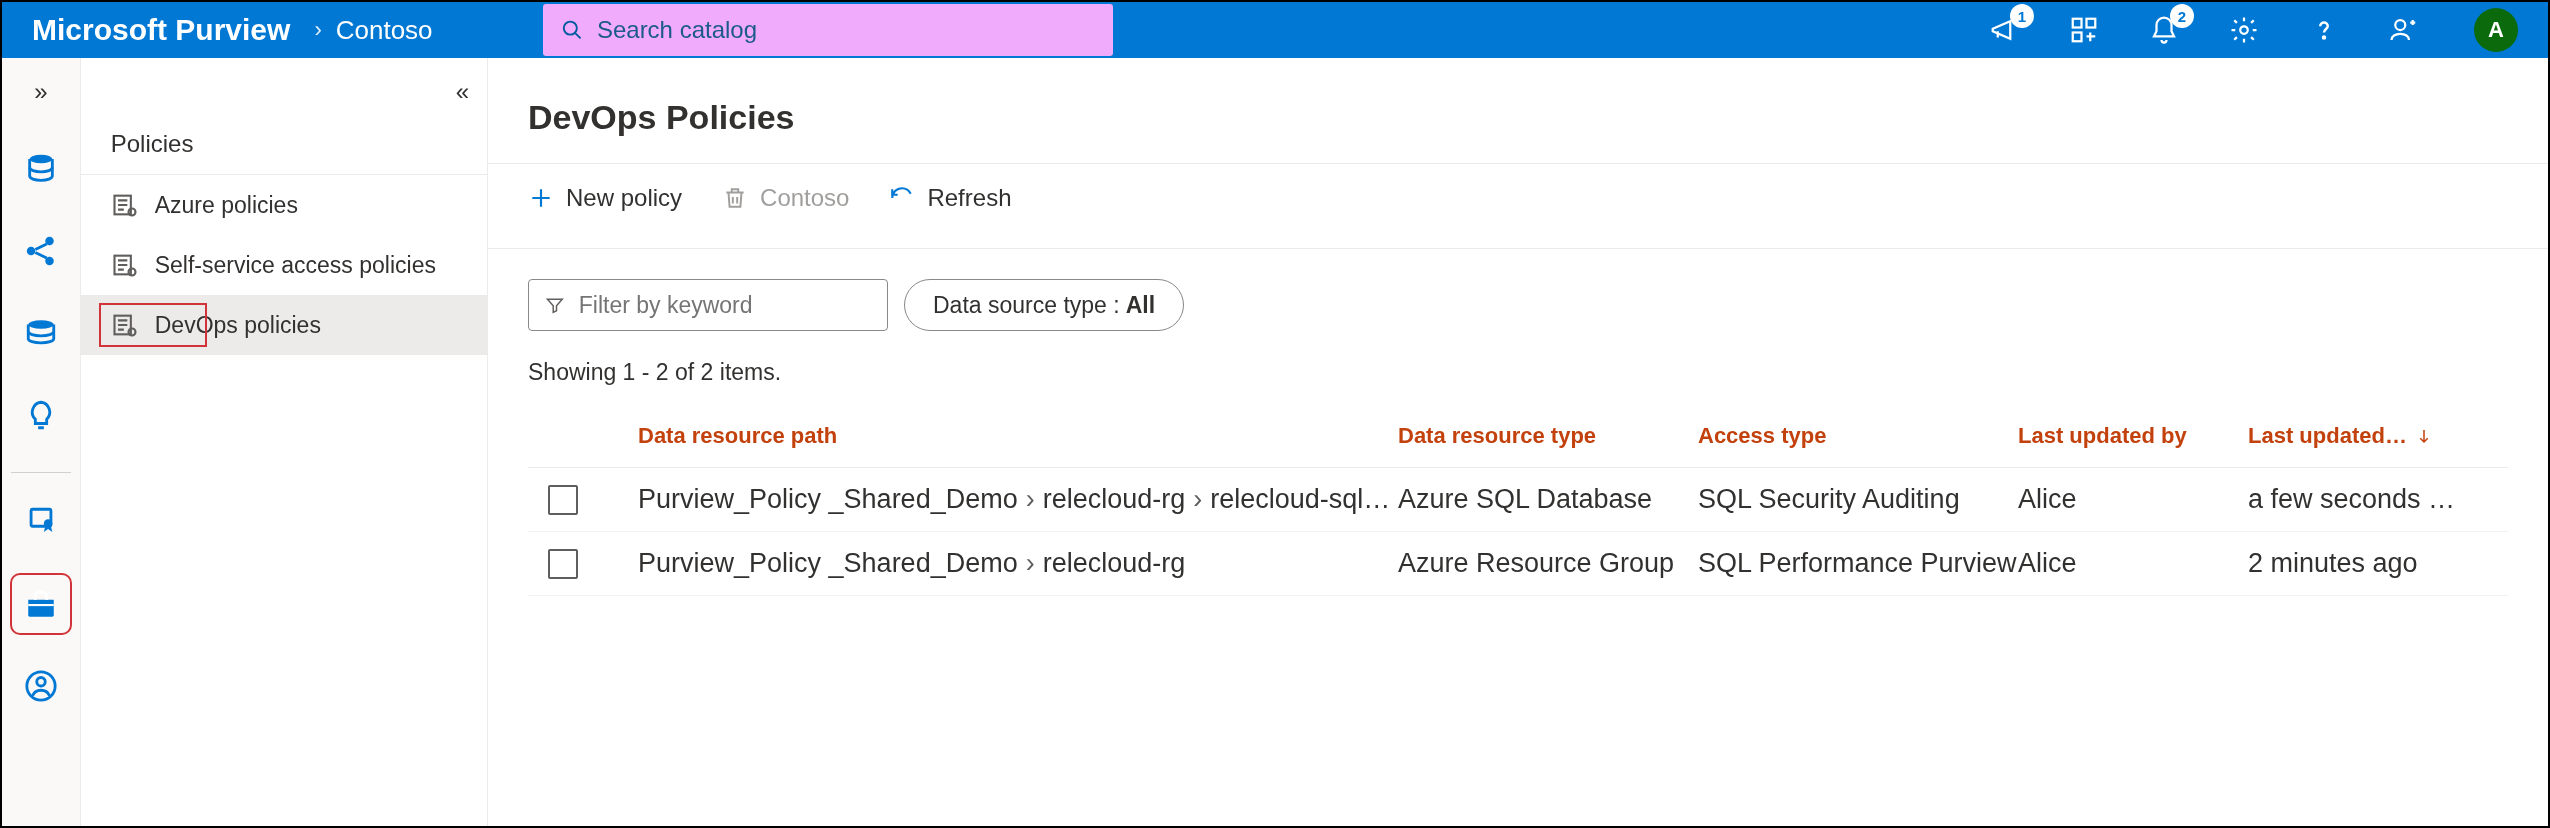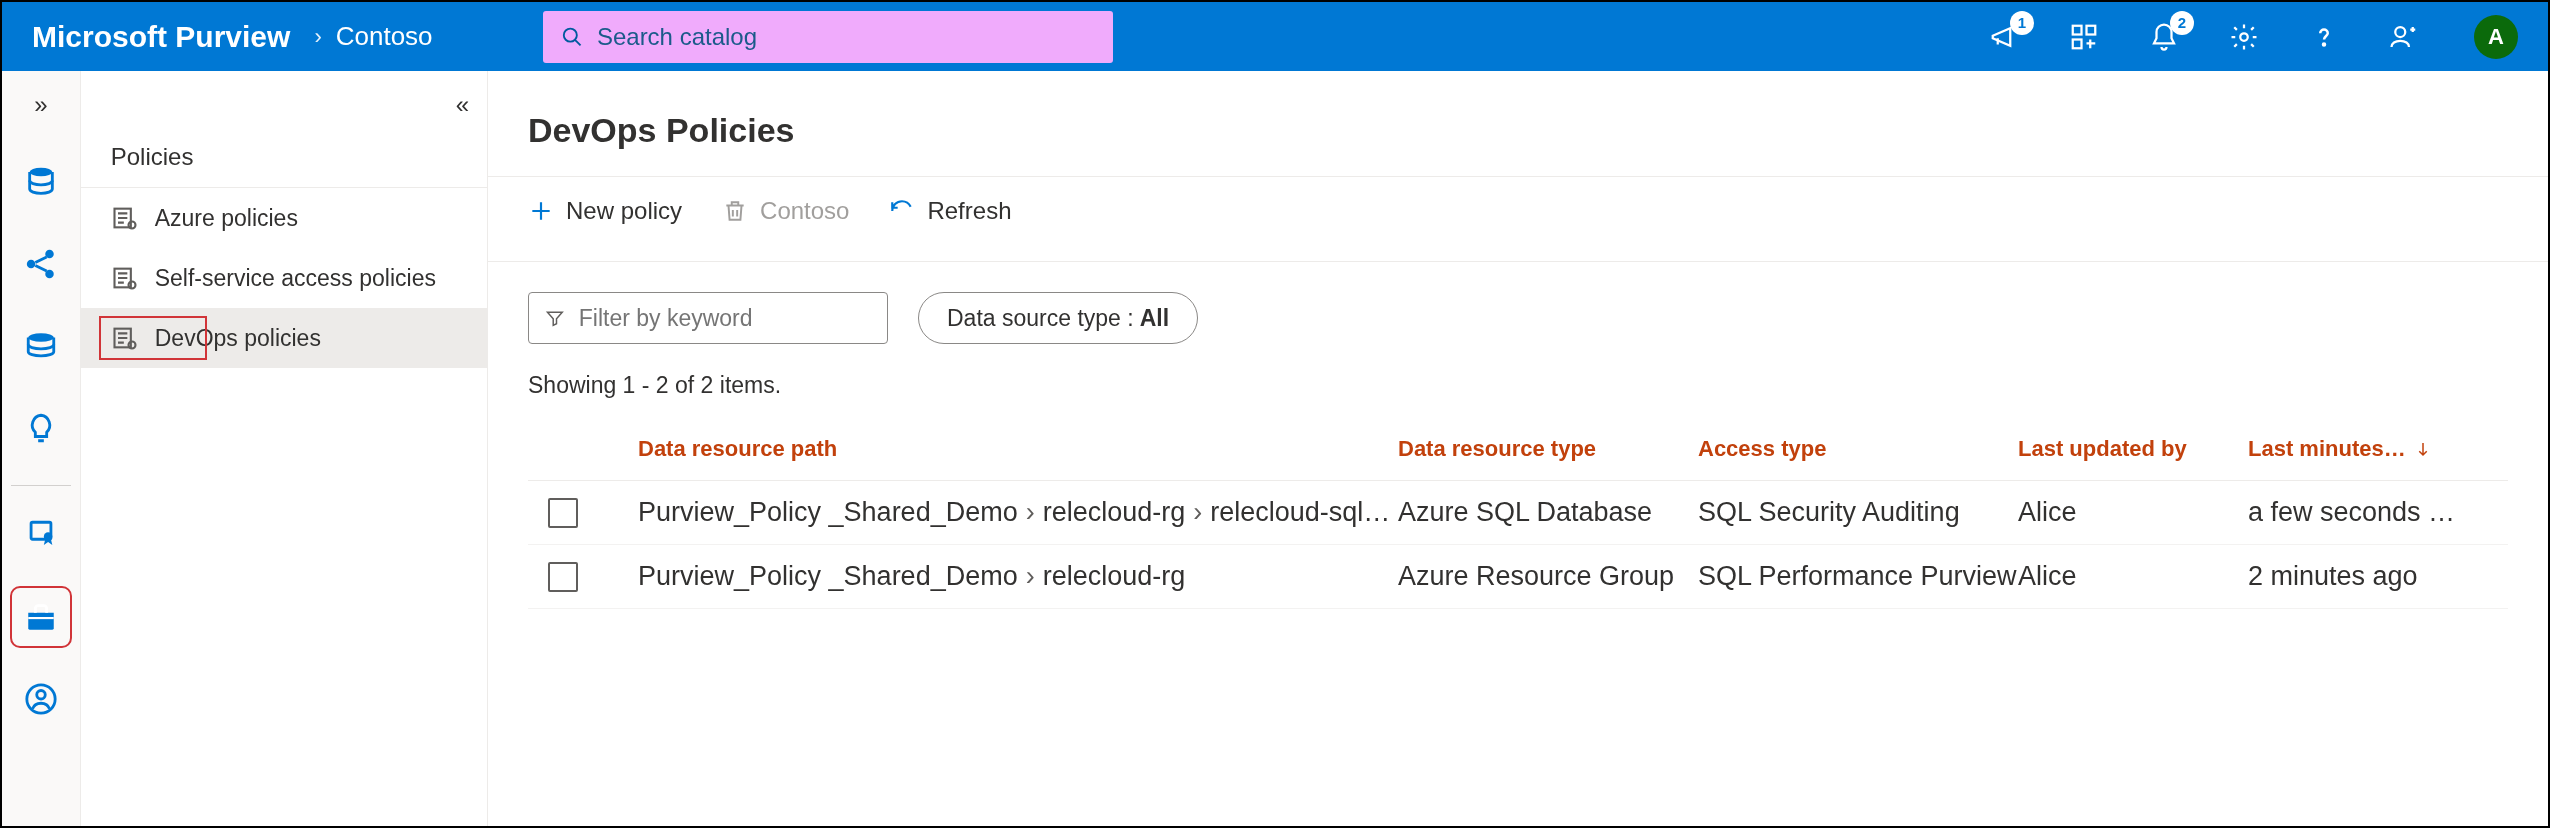--- a/index.html
+++ b/index.html
@@ -1,18 +1,18 @@
 <!DOCTYPE html>
 <html><head>
 <meta charset="utf-8">
 <style>
 * { margin:0; padding:0; box-sizing:border-box; font-family:"Segoe UI",Arial,sans-serif; }
 body { background:#fff; color:#323130; overflow:hidden; }
 .root { width:2550px; height:828px; display:flex; flex-direction:column; border:2px solid #000; }
-.header { height:69px; background:#0078d4; display:flex; align-items:center; color:#fff; padding:0 20px; }
+.header { height:56px; background:#0078d4; display:flex; align-items:center; color:#fff; padding:0 20px; }
 .brand { font-size:30px; font-weight:600; padding:0 10px; }
 .crumb-sep { margin:0 14px; font-size:22px; opacity:.9; }
 .crumb { font-size:26px; }
 .search-wrap { margin-left:110px; }
 .search { width:570px; height:52px; background:#f0abfc; border:none; border-radius:3px; display:flex; align-items:center; padding:0 18px; }
 .search svg { width:24px; height:24px; color:#005a9e; margin-right:14px; }
 .search input { background:transparent; border:none; outline:none; font-size:24px; color:#1b3a57; width:100%; }
 .search input::placeholder { color:#1b5a8a; }
 .header-right { margin-left:auto; display:flex; align-items:center; gap:40px; padding-right:10px; }
 .hicon { position:relative; width:40px; height:40px; display:flex; align-items:center; justify-content:center; cursor:pointer; color:#fff; }
@@ -33,21 +33,21 @@
 .sp-item.selected { background:#edebe9; position:relative; }
 .sp-item.selected .sp-outline{ position:absolute; left:18px; top:8px; right:280px; bottom:8px; border:2.5px solid #d13438;}
 .sp-item svg { width:28px; height:28px; color:#605e5c;}
 .main { flex:1; display:flex; flex-direction:column; padding:0; }
 .page-title { font-size:34px; font-weight:600; padding:40px 40px 26px; }
 .toolbar { display:flex; align-items:center; gap:40px; padding:6px 40px 22px; border-top:1px solid #edebe9; border-bottom:1px solid #edebe9; height:86px;}
 .tb-btn { display:flex; align-items:center; gap:12px; font-size:24px; cursor:pointer; color:#323130;}
 .tb-btn.disabled { color:#a19f9d; cursor:default;}
 .tb-btn svg{ width:26px; height:26px;}
 .tb-btn.primary svg{ color:#0078d4;}
-.filters { display:flex; align-items:flex-end; gap:30px; padding:30px 40px 0;}
+.filters { display:flex; align-items:flex-end; gap:16px; padding:30px 40px 0;}
 .filter-box { width:360px; height:52px; border:1px solid #8a8886; border-radius:4px; display:flex; align-items:center; padding:0 16px; gap:14px; color:#605e5c;}
 .filter-box svg{ width:22px; height:22px;}
 .filter-box input{ border:none; outline:none; font-size:23px; width:100%; color:#323130;}
 .pill { height:52px; border:1px solid #8a8886; border-radius:26px; display:flex; align-items:center; padding:0 28px; font-size:23px; cursor:pointer;}
 .pill b{ font-weight:600; margin-left:6px;}
 .count-line{ padding:28px 40px 18px; font-size:23px; color:#323130;}
 .table{ padding:0 40px;}
 .thead,.trow{ display:grid; grid-template-columns:110px 760px 300px 320px 230px 260px; align-items:center; height:64px;}
 .thead{ font-weight:600; font-size:22px; border-bottom:1px solid #edebe9; color:#c2410c;}
 .thead .sort{ display:flex; align-items:center; gap:8px;}
@@ -243,21 +243,21 @@
       </div>
       <div class="count-line">Showing 1 - 2 of 2 items.</div>
       <div class="table">
         <div class="thead">
           <div></div>
           <div>Data resource path</div>
           <div>Data resource type</div>
           <div>Access type</div>
           <div>Last updated by</div>
           <div class="sort">
-            <span>Last minutes…</span>
+            <span>Last updated…</span>
             <svg width="18" height="18" viewBox="0 0 24 24" fill="none" stroke="currentColor" stroke-width="2">
                 <path d="M12 4v16M7 15l5 5 5-5"></path>
               </svg>
           </div>
         </div>
         <div id="tbody">
             <div class="trow">
               <div>
                 <div class="chk"></div>
               </div>

